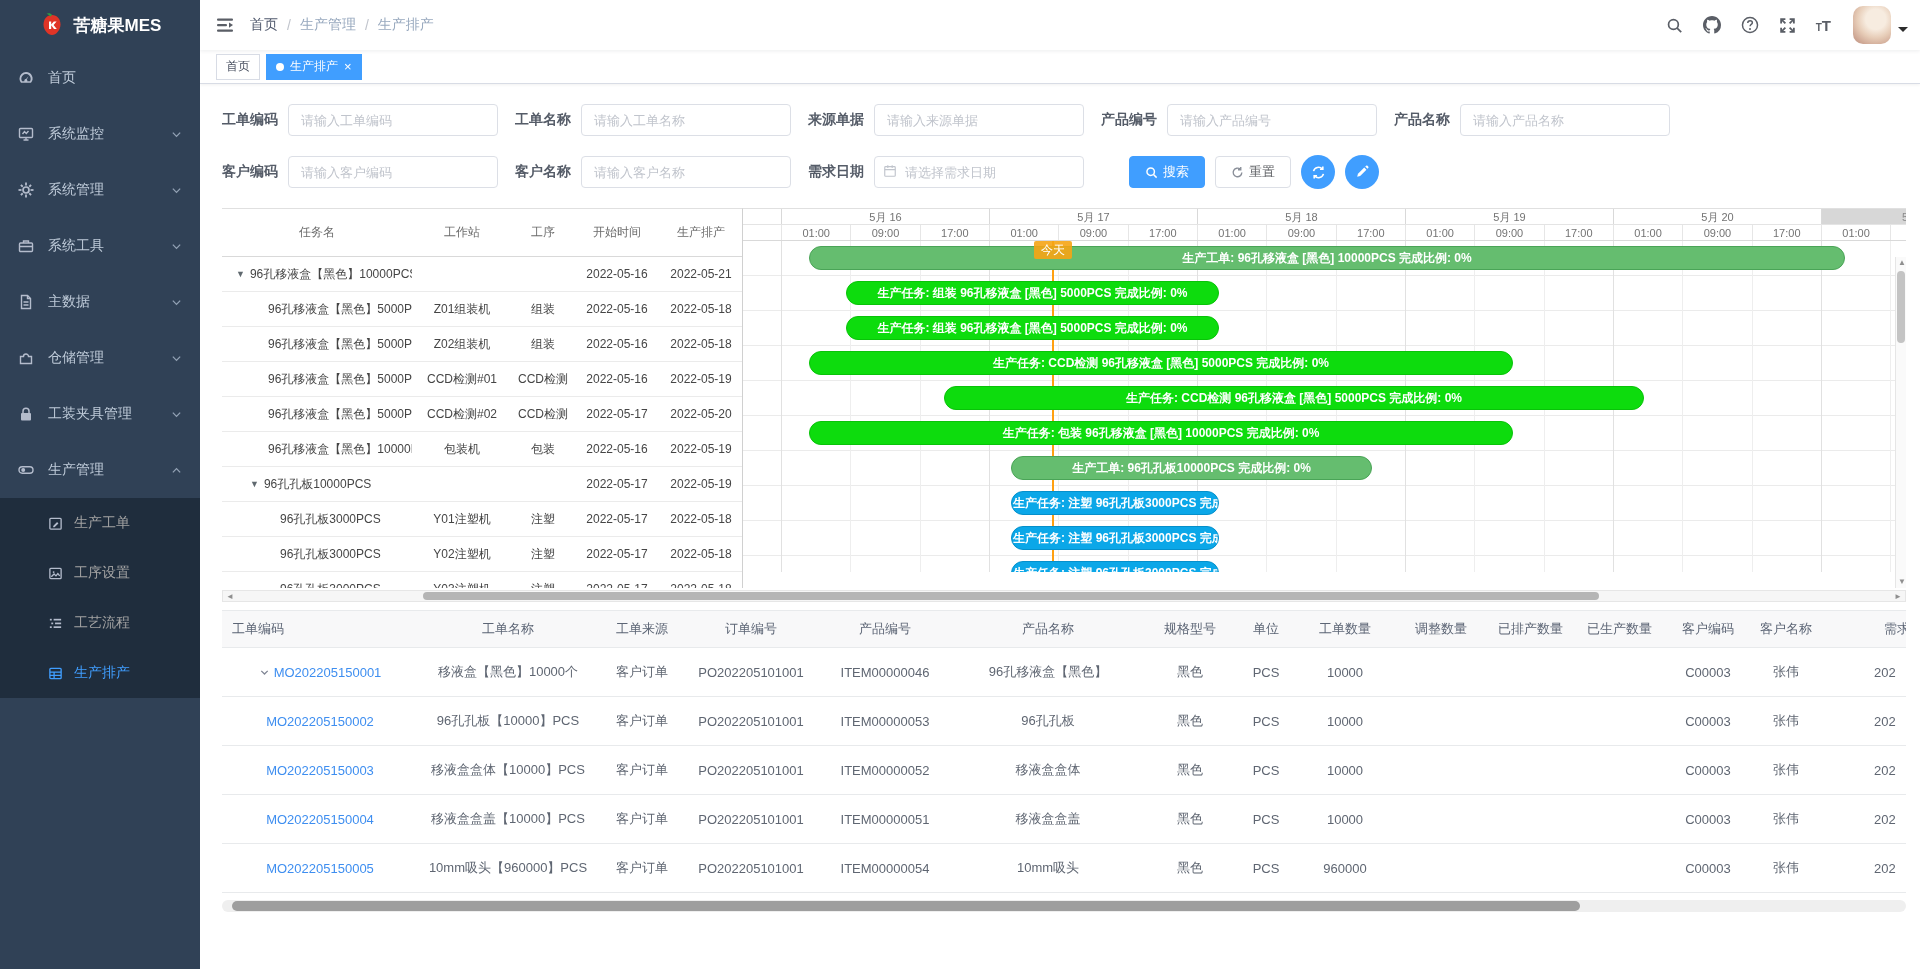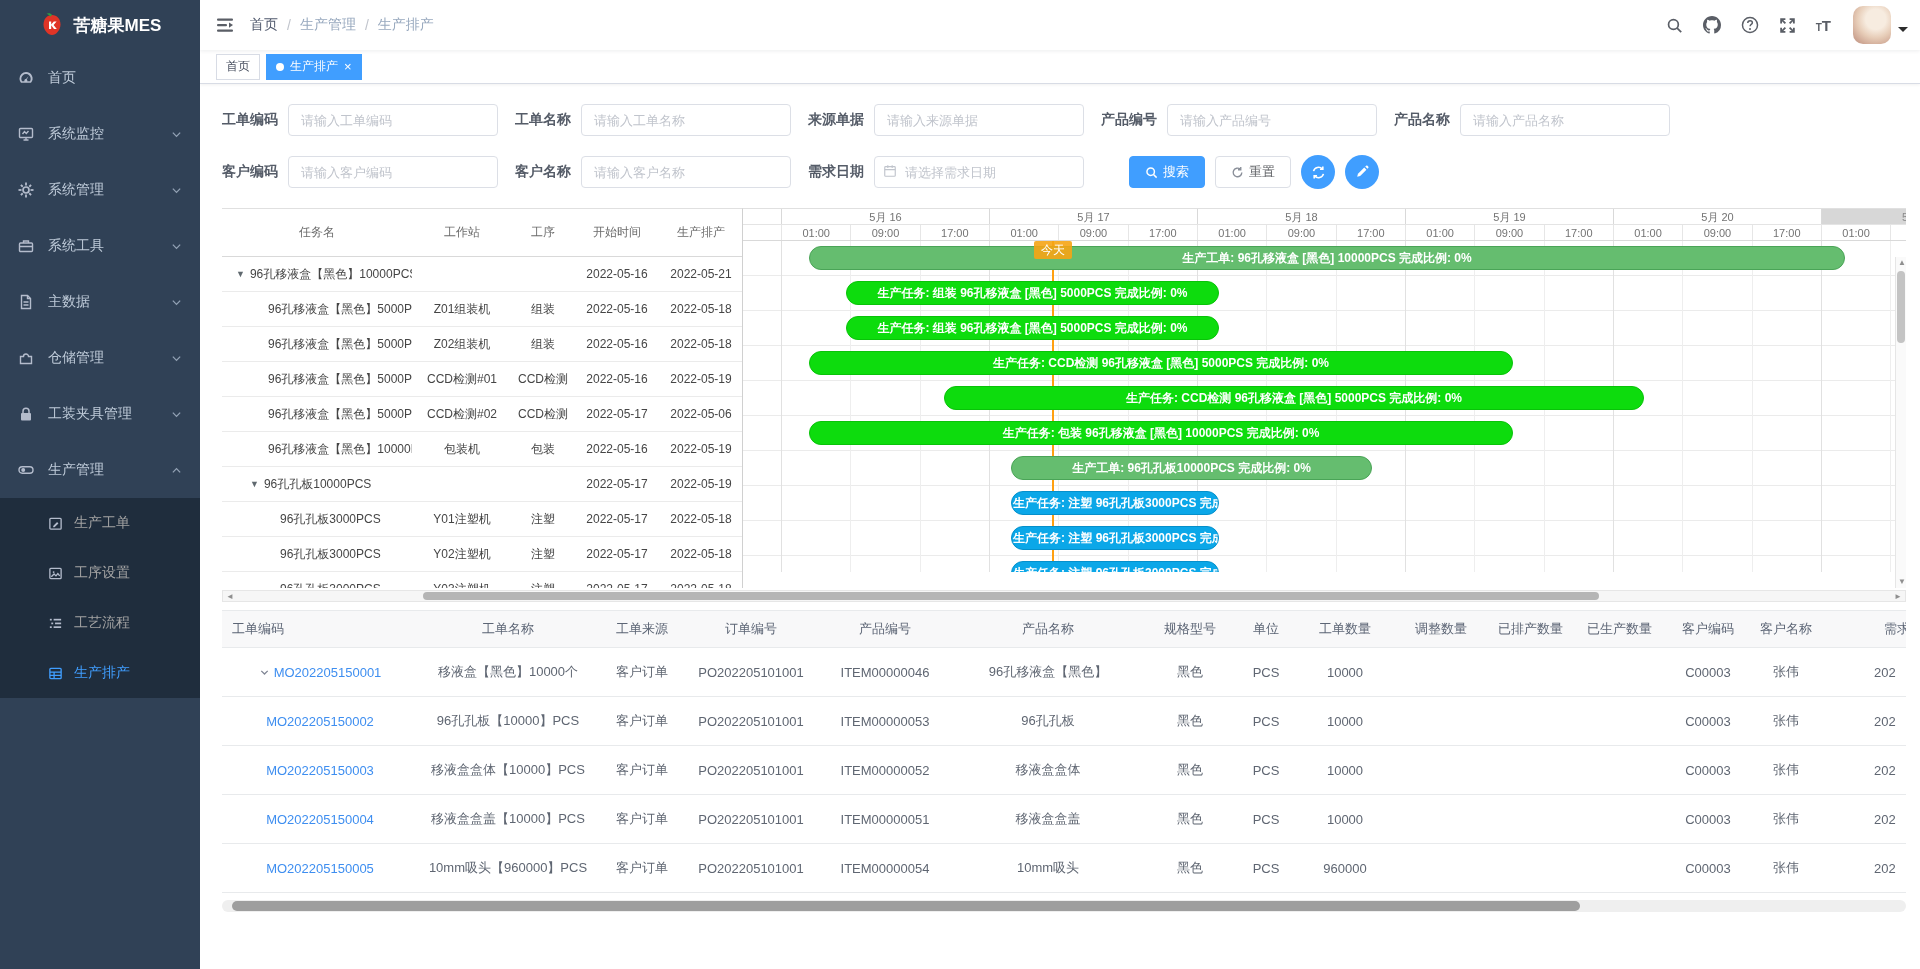--- a/index.html
+++ b/index.html
@@ -486,21 +486,21 @@
             <div class="gc gw4">2022-05-16</div>
             <div class="gc gw5">2022-05-19</div>
           </div>
           <div class="grow">
             <div class="gc gw1 gname child">
                 <span style="overflow:hidden;white-space:nowrap">96孔移液盒【黑色】5000PCS</span>
               </div>
             <div class="gc gw2">CCD检测#02</div>
             <div class="gc gw3">CCD检测</div>
             <div class="gc gw4">2022-05-17</div>
-            <div class="gc gw5">2022-05-06</div>
+            <div class="gc gw5">2022-05-20</div>
           </div>
           <div class="grow">
             <div class="gc gw1 gname child">
                 <span style="overflow:hidden;white-space:nowrap">96孔移液盒【黑色】10000PCS</span>
               </div>
             <div class="gc gw2">包装机</div>
             <div class="gc gw3">包装</div>
             <div class="gc gw4">2022-05-16</div>
             <div class="gc gw5">2022-05-19</div>
           </div>

